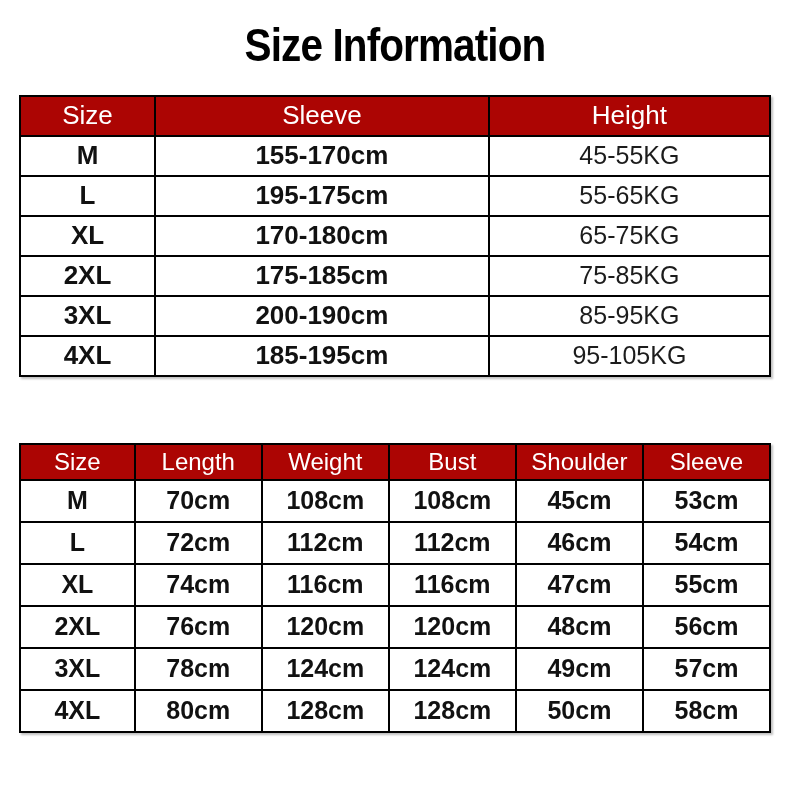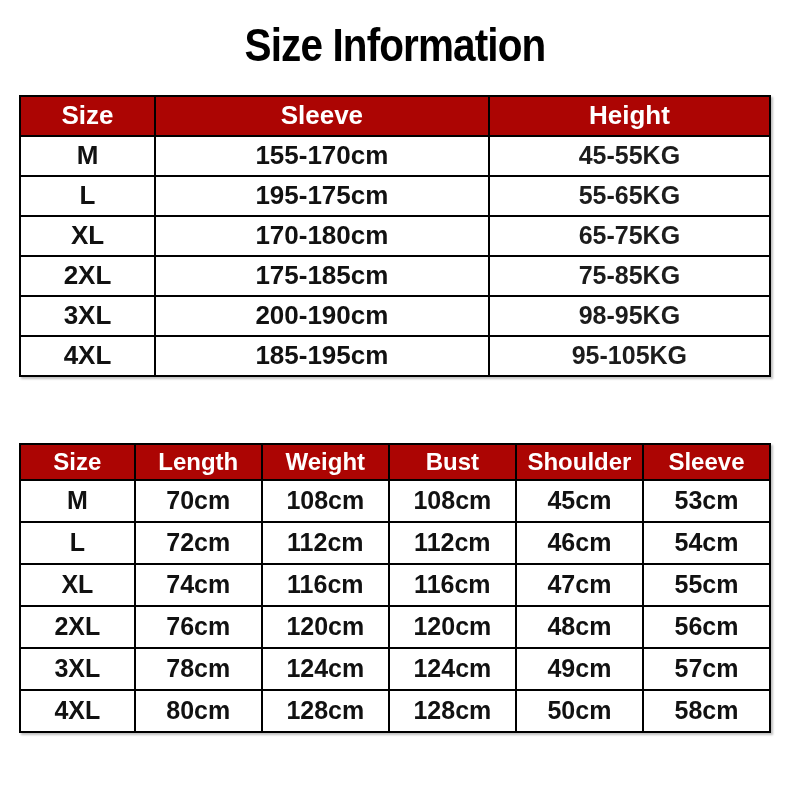--- a/index.html
+++ b/index.html
@@ -42,25 +42,25 @@
     border:2px solid var(--border);
     text-align:center;
     vertical-align:middle;
     padding:0;
     overflow:hidden;
     white-space:nowrap;
   }
   th{
     background:var(--accent);
     color:var(--header-text);
-    font-weight:700;
+    font-weight:400;
   }
   #size-height-weight-table th{height:40px;font-size:26px;}
   #size-height-weight-table td{height:40px;font-size:26px;font-weight:700;}
-  #size-height-weight-table td.light{font-weight:700;font-size:25px;color:#1c1c1c;}
+  #size-height-weight-table td.light{font-weight:400;font-size:25px;color:#1c1c1c;}
   #measurements-table th{height:36px;font-size:24px;}
   #measurements-table td{height:42px;font-size:25px;font-weight:700;}
 </style>
 </head>
 <body>
 
 <h1 class="page-title">Size Information</h1>
 
 <table id="size-height-weight-table">
   <colgroup>
@@ -92,21 +92,21 @@
         <td class="light">65-75KG</td>
       </tr>
       <tr>
         <td>2XL</td>
         <td>175-185cm</td>
         <td class="light">75-85KG</td>
       </tr>
       <tr>
         <td>3XL</td>
         <td>200-190cm</td>
-        <td class="light">98-95KG</td>
+        <td class="light">85-95KG</td>
       </tr>
       <tr>
         <td>4XL</td>
         <td>185-195cm</td>
         <td class="light">95-105KG</td>
       </tr>
     </tbody>
   </table>
 
 <table id="measurements-table">

